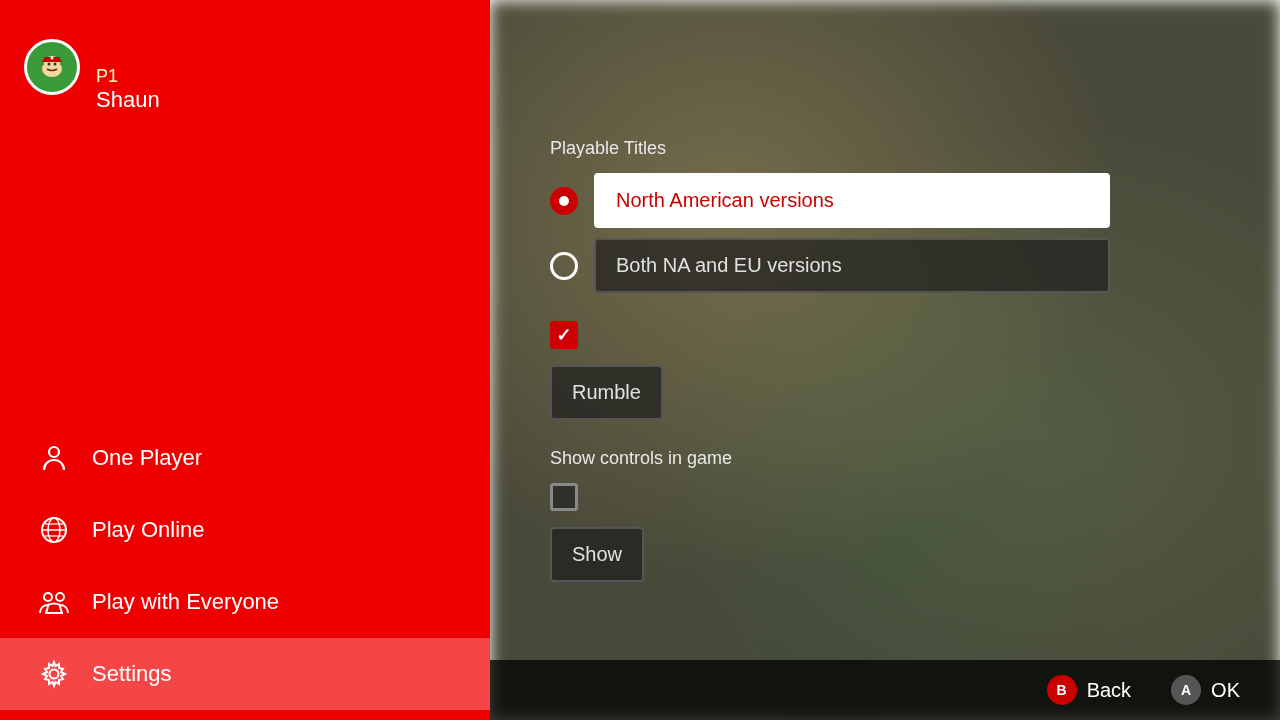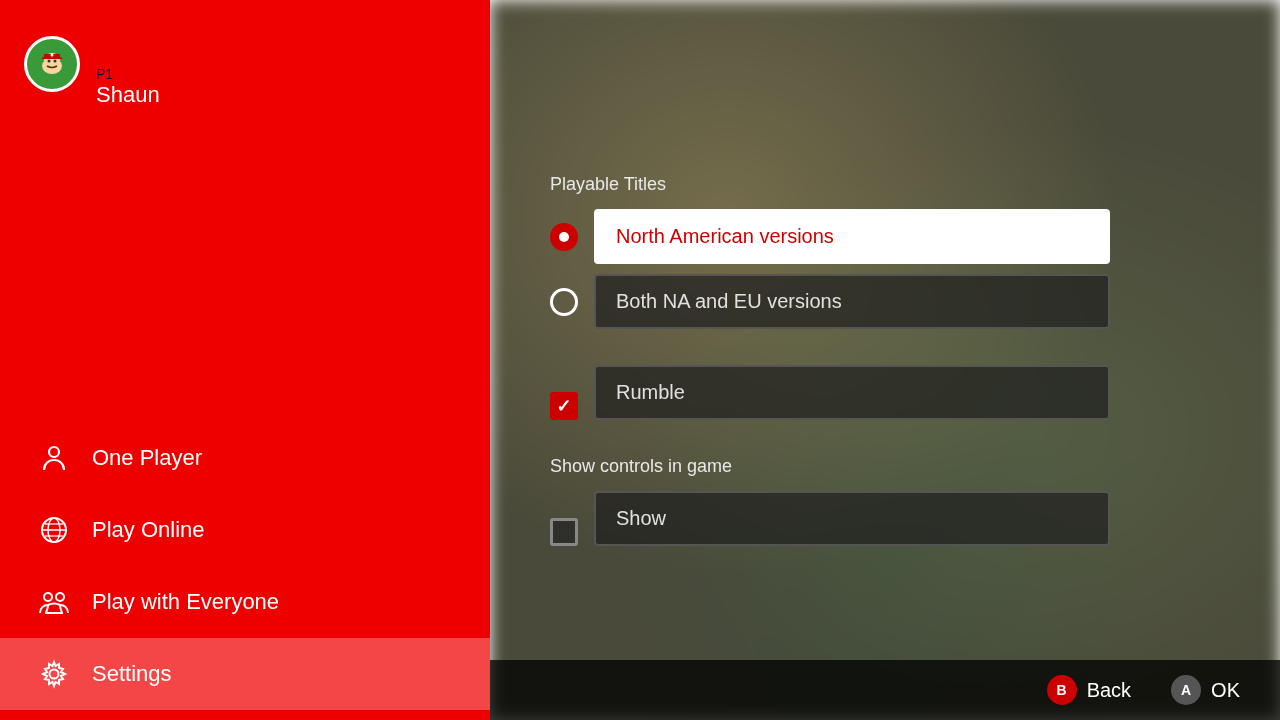--- a/index.html
+++ b/index.html
@@ -30,22 +30,22 @@
       padding: 20px 24px;
       gap: 16px;
     }
 
     .user-info {
       display: flex;
       flex-direction: column;
     }
 
     .user-label {
-      color: #0f172a;
-      font-size: 14px;
+      color: #fef9c3;
+      font-size: 18px;
       font-weight: 400;
       margin-top: 46px;
     }
 
     .user-name {
       color: white;
       font-size: 22px;
       font-weight: 400;
     }
 
@@ -113,21 +113,21 @@
       z-index: 0;
     }
 
     .settings-panel {
       position: relative;
       z-index: 1;
       width: 100%;
       max-width: 560px;
       display: flex;
       flex-direction: column;
-      gap: 36px;
+      gap: 28px;
     }
 
     .setting-section {
       display: flex;
       flex-direction: column;
       gap: 10px;
     }
 
     .section-label {
       color: #e8e8e8;
@@ -185,22 +185,23 @@
     }
 
     .option-box.unselected {
       background: rgba(30, 30, 30, 0.7);
       color: #e0e0e0;
       border-color: #555;
     }
 
     .checkbox-option {
       display: flex;
-      align-items: flex-end;
+      align-items: flex-start;
       gap: 16px;
+      flex-direction: column;
     }
 
     .checkbox-square {
       width: 28px;
       height: 28px;
       border: 3px solid #888;
       border-radius: 3px;
       display: flex;
       align-items: center;
       justify-content: center;

